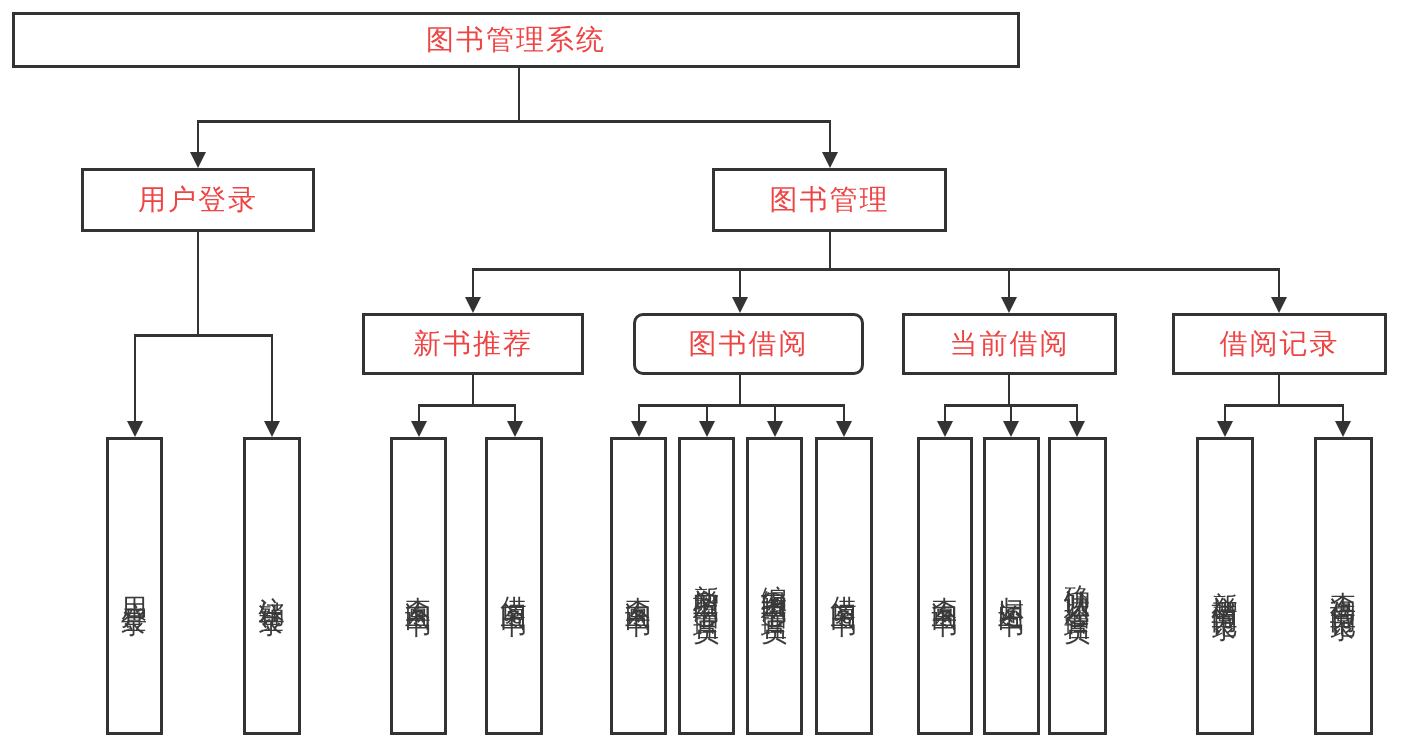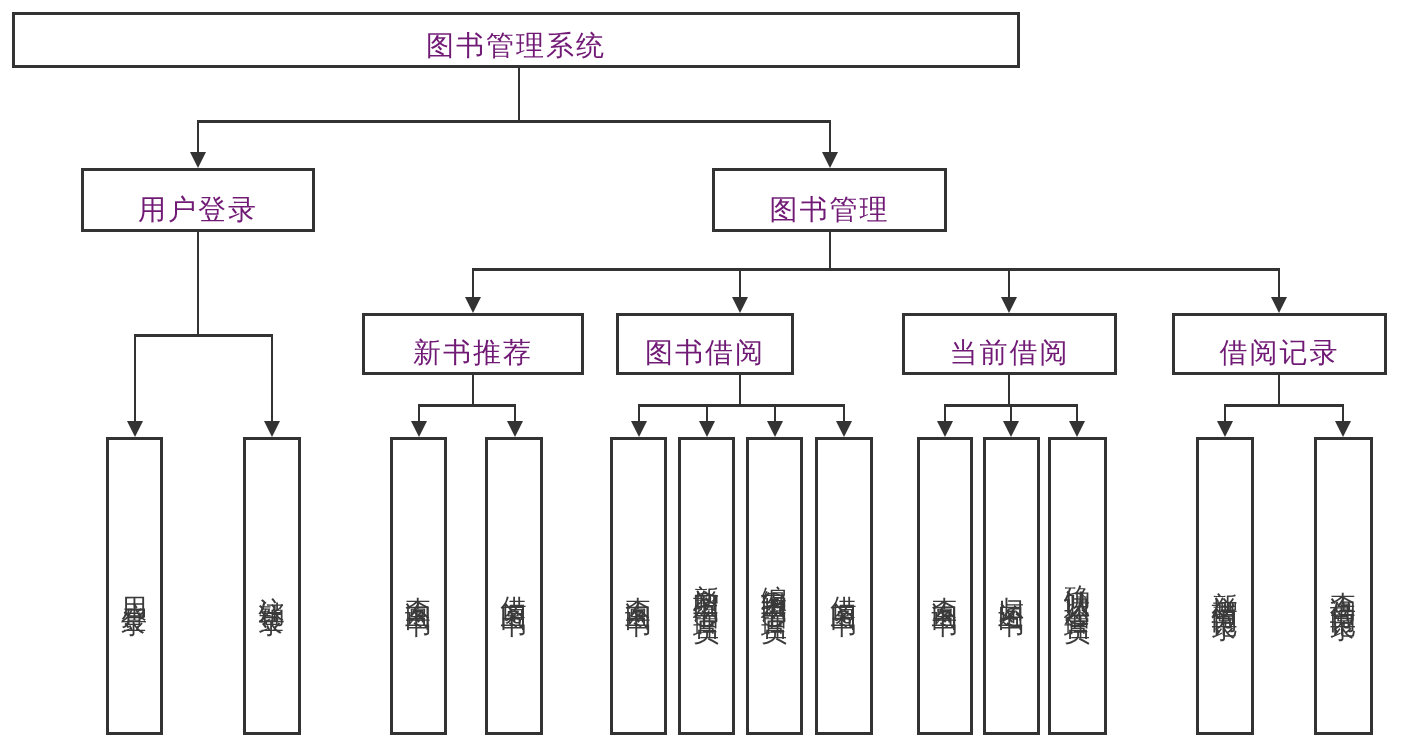--- a/index.html
+++ b/index.html
@@ -14,23 +14,23 @@
     height: 747px;
     background: #ffffff;
     overflow: hidden;
   }
   .box {
     position: absolute;
     box-sizing: border-box;
     background: #ffffff;
     border: 3px solid #333333;
     display: flex;
-    align-items: flex-end;
+    align-items: center;
     justify-content: center;
-    color: #701a75;
+    color: #ef4444;
     font-size: 28px;
     letter-spacing: 2px;
     white-space: nowrap;
   }
   .leaf {
     position: absolute;
     box-sizing: border-box;
     background: #ffffff;
     border: 3px solid #333333;
     display: flex;
@@ -85,21 +85,21 @@
   <div class="box" style="left:81px; top:168px; width:234px; height:64px;">
     <span>用户登录</span>
   </div>
   <div class="box" style="left:362px; top:313px; width:222px; height:62px;">
     <span>新书推荐</span>
   </div>
 
   <div class="box" style="left:712px; top:168px; width:235px; height:64px;">
     <span>图书管理</span>
   </div>
-  <div class="box" style="left:616px; top:313px; width:178px; height:62px;">
+  <div class="box" style="left:633px; top:313px; width:231px; height:62px;border-radius:10px;">
     <span>图书借阅</span>
   </div>
   <div class="box" style="left:902px; top:313px; width:215px; height:62px;">
     <span>当前借阅</span>
   </div>
   <div class="box" style="left:1172px; top:313px; width:215px; height:62px;">
     <span>借阅记录</span>
   </div>
 
   <div class="leaf" style="left:106px; top:437px; width:57px; height:298px;">

